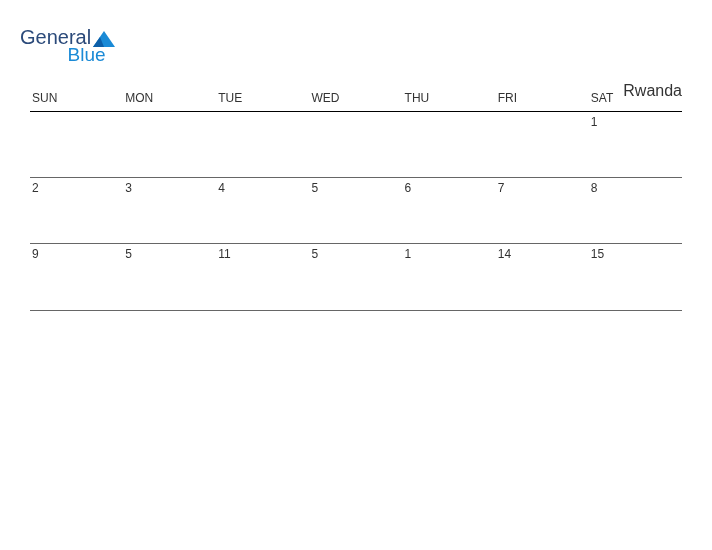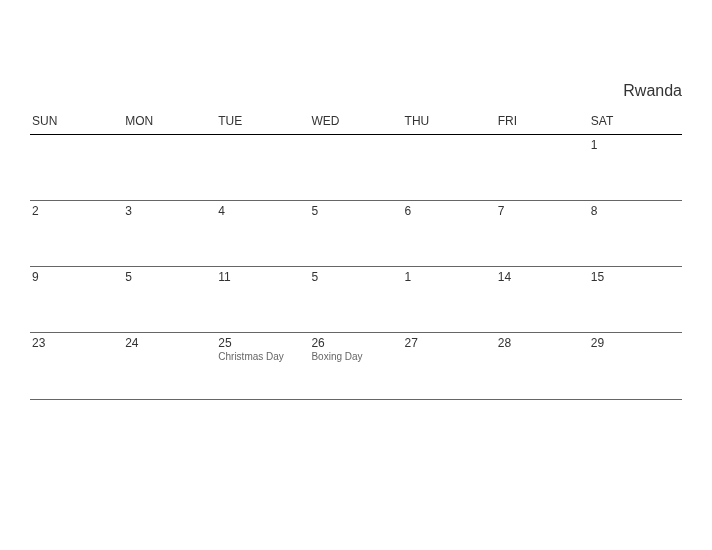--- a/index.html
+++ b/index.html
@@ -53,21 +53,21 @@
     position: absolute;
     right: 0;
     top: 28px;
     font-size: 16px;
     color: #333;
     margin-top: 36px;
   }
   table.cal {
     width: 100%;
     border-collapse: collapse;
-    margin-top: 32px;
+    margin-top: 9px;
   }
   .cal th {
     text-align: left;
     font-size: 12px;
     font-weight: 400;
     color: #333;
     padding: 4px 2px 6px 2px;
     width: 14.28%;
     border-bottom: 1.5px solid #000;
   }
@@ -89,20 +89,28 @@
   }
   .bottomline {
     border-top: 1px solid #666;
     margin-top: 0;
   }
 </style>
 </head>
 <body>
 
 <div class="header">
+  <div class="logo">
+    <span class="g">General</span>
+    <svg width="22" height="18" viewBox="0 0 22 18">
+      <polygon points="0,18 11,2 22,18" fill="#1a8ad6"></polygon>
+      <polygon points="0,18 7,8 11,18" fill="#0d5fa8"></polygon>
+    </svg>
+    <span class="b">Blue</span>
+  </div>
   <div class="country">Rwanda</div>
 </div>
 
 <table class="cal">
   <thead>
     <tr>
       <th>SUN</th>
       <th>MON</th>
       <th>TUE</th>
       <th>WED</th>
@@ -162,40 +170,15 @@
         <td>
           <div class="daynum">1</div>
         </td>
         <td>
           <div class="daynum">14</div>
         </td>
         <td>
           <div class="daynum">15</div>
         </td>
       </tr>
-      <tr>
-        <td>
-          <div class="daynum">23</div>
-        </td>
-        <td>
-          <div class="daynum">24</div>
-        </td>
-        <td>
-          <div class="daynum">25</div>
-          <div class="event">Christmas Day</div>
-        </td>
-        <td>
-          <div class="daynum">26</div>
-          <div class="event">Boxing Day</div>
-        </td>
-        <td>
-          <div class="daynum">27</div>
-        </td>
-        <td>
-          <div class="daynum">28</div>
-        </td>
-        <td>
-          <div class="daynum">29</div>
-        </td>
-      </tr>
     </tbody>
 </table>
 <div class="bottomline"></div>
 
 </body></html>

